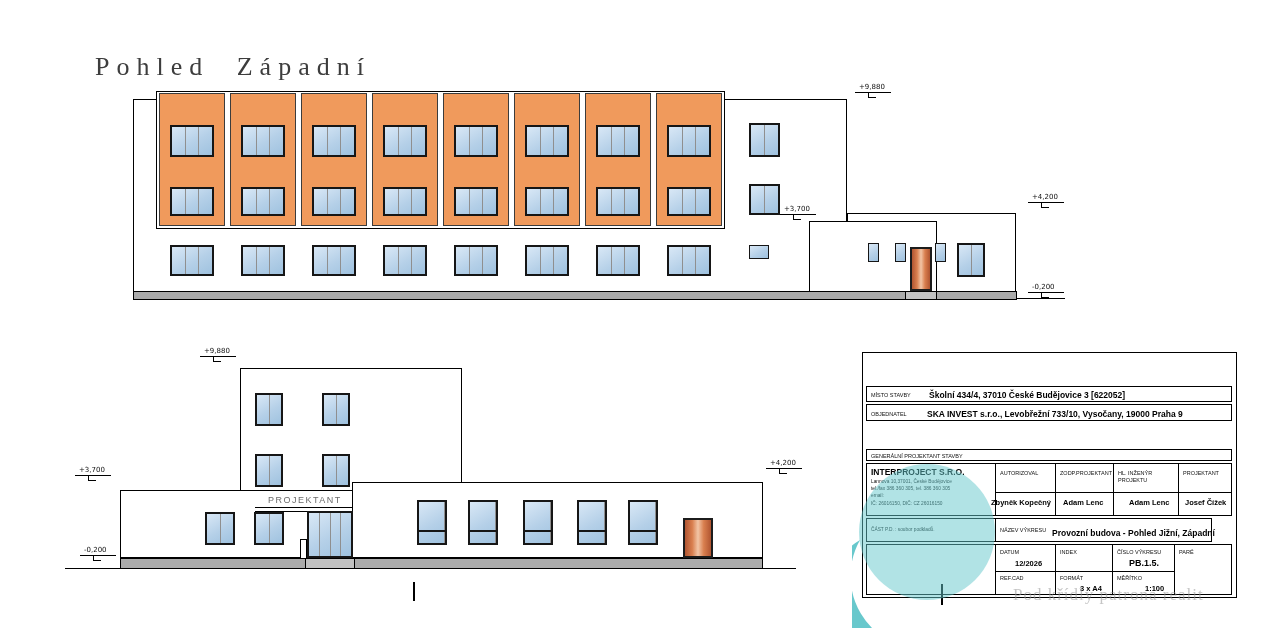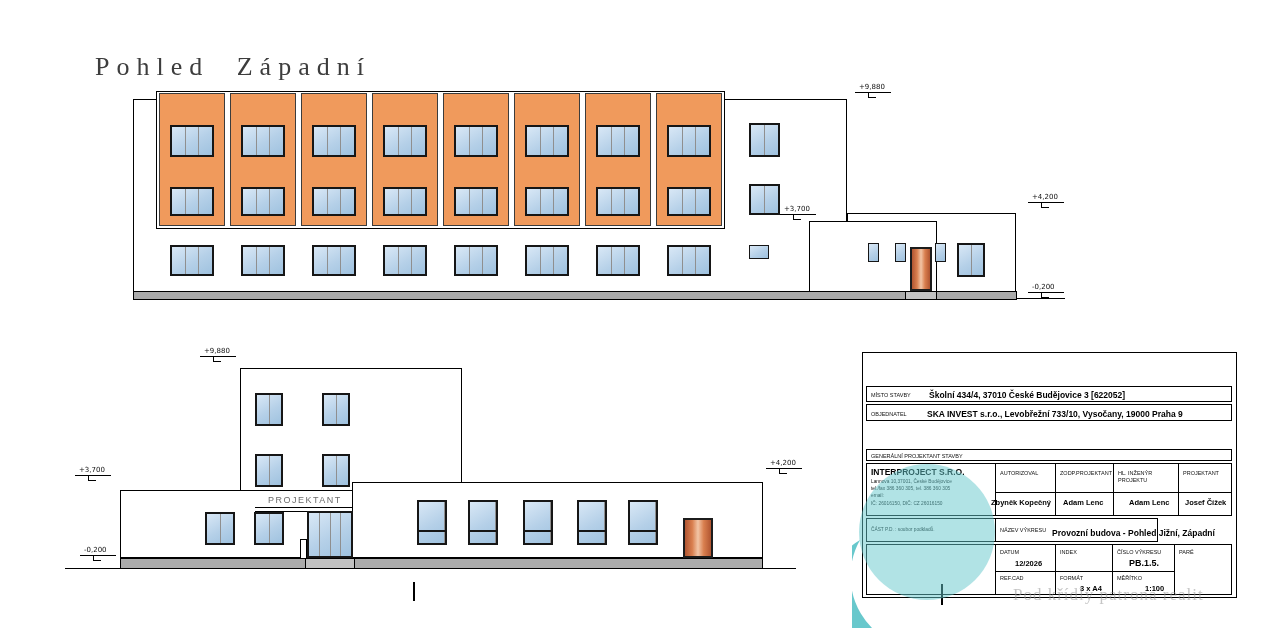--- a/index.html
+++ b/index.html
@@ -376,21 +376,21 @@
       <span class="tb-label" style="left:193px;top:6px;">ZODP.PROJEKTANT</span>
       <span class="tb-label" style="left:251px;top:6px;">HL. INŽENÝR</span>
       <span class="tb-label" style="left:251px;top:13px;">PROJEKTU</span>
       <span class="tb-label" style="left:316px;top:6px;">PROJEKTANT</span>
       <span class="tb-mid" style="left:124px;top:34px;">Zbyněk Kopečný</span>
       <span class="tb-mid" style="left:196px;top:34px;">Adam Lenc</span>
       <span class="tb-mid" style="left:262px;top:34px;">Adam Lenc</span>
       <span class="tb-mid" style="left:318px;top:34px;">Josef Čížek</span>
     </div>
 
-    <div class="tb-row" style="left:3px;top:165px;width:292px;height:24px;">
+    <div class="tb-row" style="left:3px;top:165px;width:346px;height:24px;">
       <div class="vdiv" style="left:128px;"></div>
       <span class="tb-tiny" style="left:4px;top:8px;">ČÁST P.D. : soubor podkladů.</span>
       <span class="tb-label" style="left:133px;top:8px;">NÁZEV VÝKRESU</span>
       <span class="tb-big" style="left:185px;top:9px;">Provozní budova - Pohled Jižní, Západní</span>
     </div>
 
     <div class="tb-row" style="left:3px;top:191px;width:366px;height:51px;">
       <div class="vdiv" style="left:128px;"></div>
       <div class="vdiv" style="left:188px;"></div>
       <div class="vdiv" style="left:245px;"></div>

